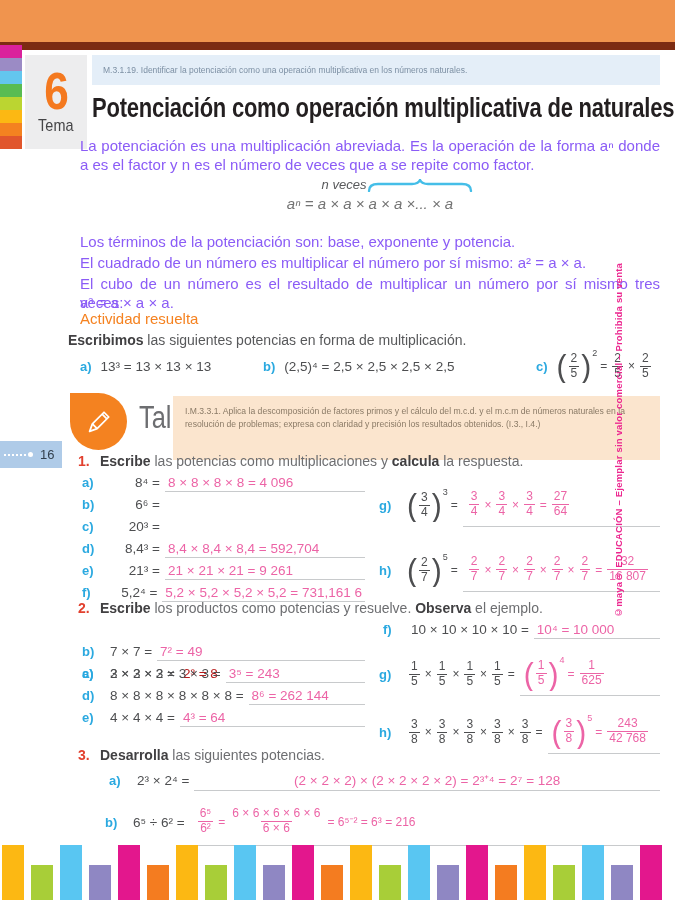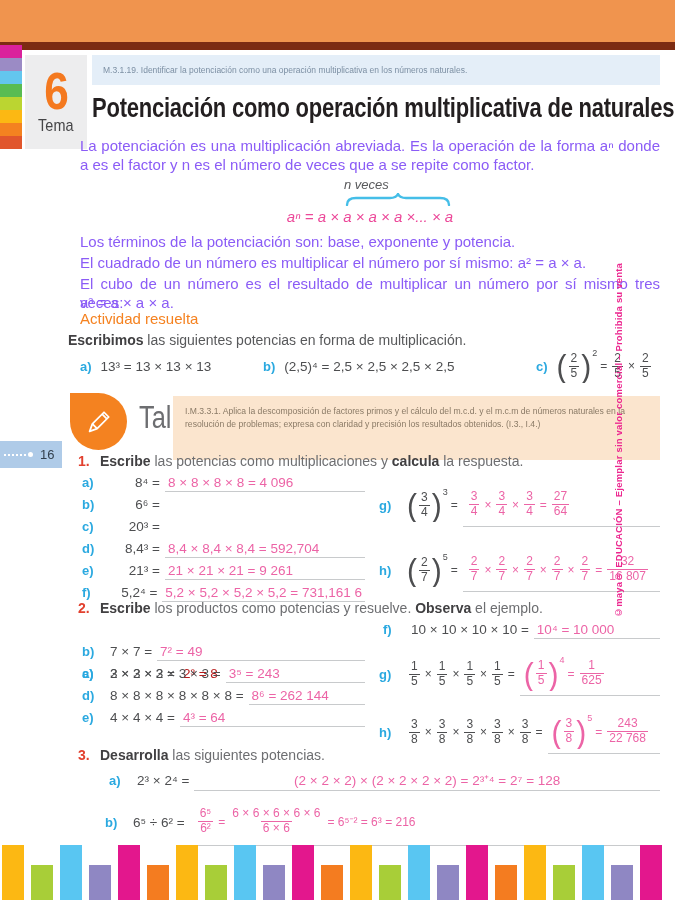--- a/index.html
+++ b/index.html
@@ -24,23 +24,23 @@
                    font-size:8.5px;color:#7C8FA3;}
   .page-title{left:92px;top:92px;font-size:27.5px;font-weight:bold;color:#231F20;
               white-space:nowrap;transform:scaleX(.8);transform-origin:0 50%;letter-spacing:-.3px;}
 
   .para{left:80px;width:580px;font-size:15px;line-height:19px;color:#8b5cf6;}
   .just{text-align:justify;}
   .just-force{text-align:justify;text-align-last:justify;}
 
   
   .formula{left:80px;top:177px;width:580px;display:flex;flex-direction:column;align-items:center;}
-  .f-over{display:flex;flex-direction:column;align-items:flex-start;margin-left:56px;}
+  .f-over{display:flex;flex-direction:row;align-items:center;margin-left:56px;}
   .f-label{font-size:13px;font-style:italic;color:#58595B;margin-bottom:1px;}
-  .f-row{font-size:15px;font-style:italic;color:#ec4899;margin-top:2px;}
+  .f-row{font-size:15px;font-style:italic;color:#737373;margin-top:2px;}
 
   .activity-heading{left:80px;top:310px;font-size:15px;font-weight:normal;color:#F58220;}
   .activity-intro{left:68px;top:332px;font-size:14px;}
   .activity-intro b,.ex-title b{color:#414042;}
 
   .abc-row{left:80px;top:352px;width:580px;display:flex;align-items:center;}
   .lbl{color:#2BA9E0;font-weight:bold;font-size:13px;}
   .acti{display:flex;align-items:center;gap:9px;font-size:13.5px;color:#4D4E50;}
 
   
@@ -436,21 +436,21 @@
                 <span class="frac">
                   <span class="fn">3</span>
                   <span class="fd">8</span>
                 </span>
                 <span class="paren">)</span>
                 <span class="psup">5</span>
               </span>
               <span class="tok">=</span>
               <span class="frac">
                 <span class="fn">243</span>
-                <span class="fd">22 768</span>
+                <span class="fd">42 768</span>
               </span>
             </span>
         </div>
       </div>
     </div>
   </div>
 
   <div class="abs" style="left:78px;top:747px;width:582px;">
     <div class="ex-head">
       <span class="ex-num">3.</span>

